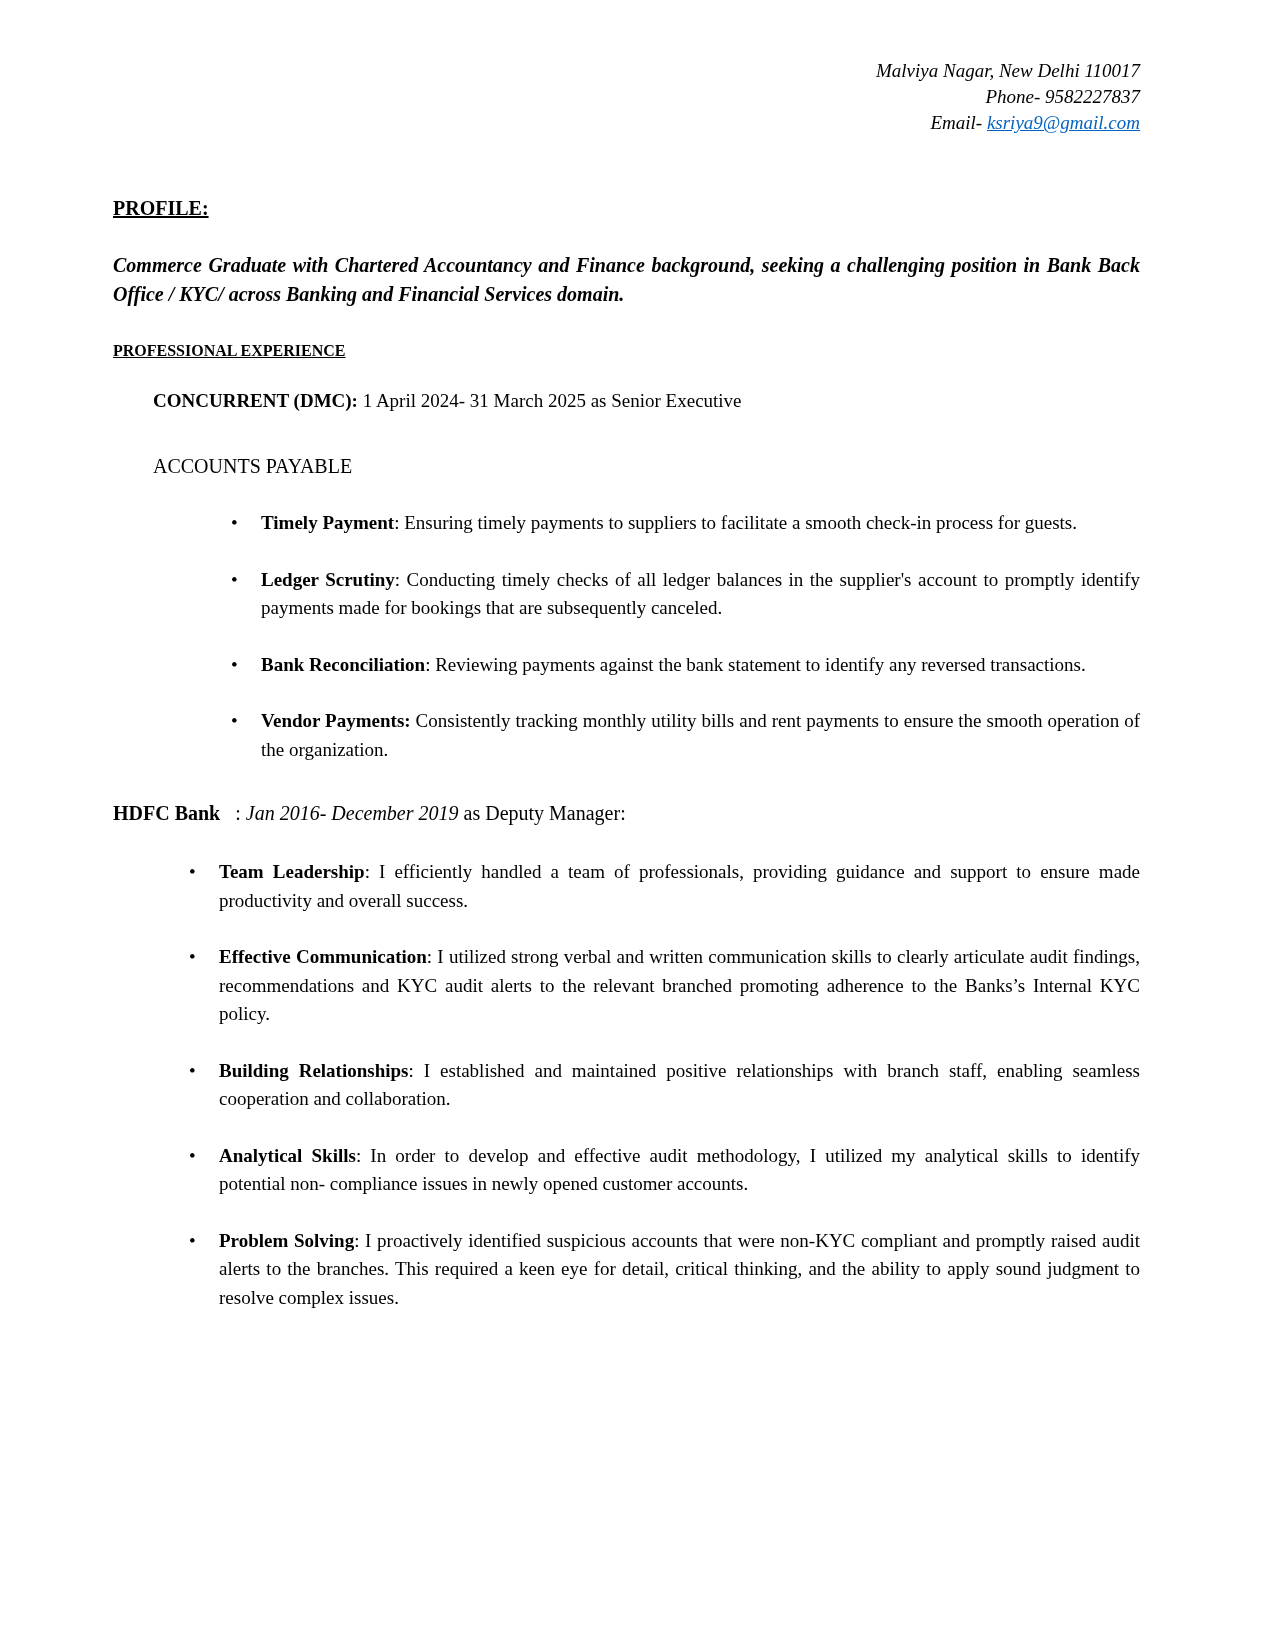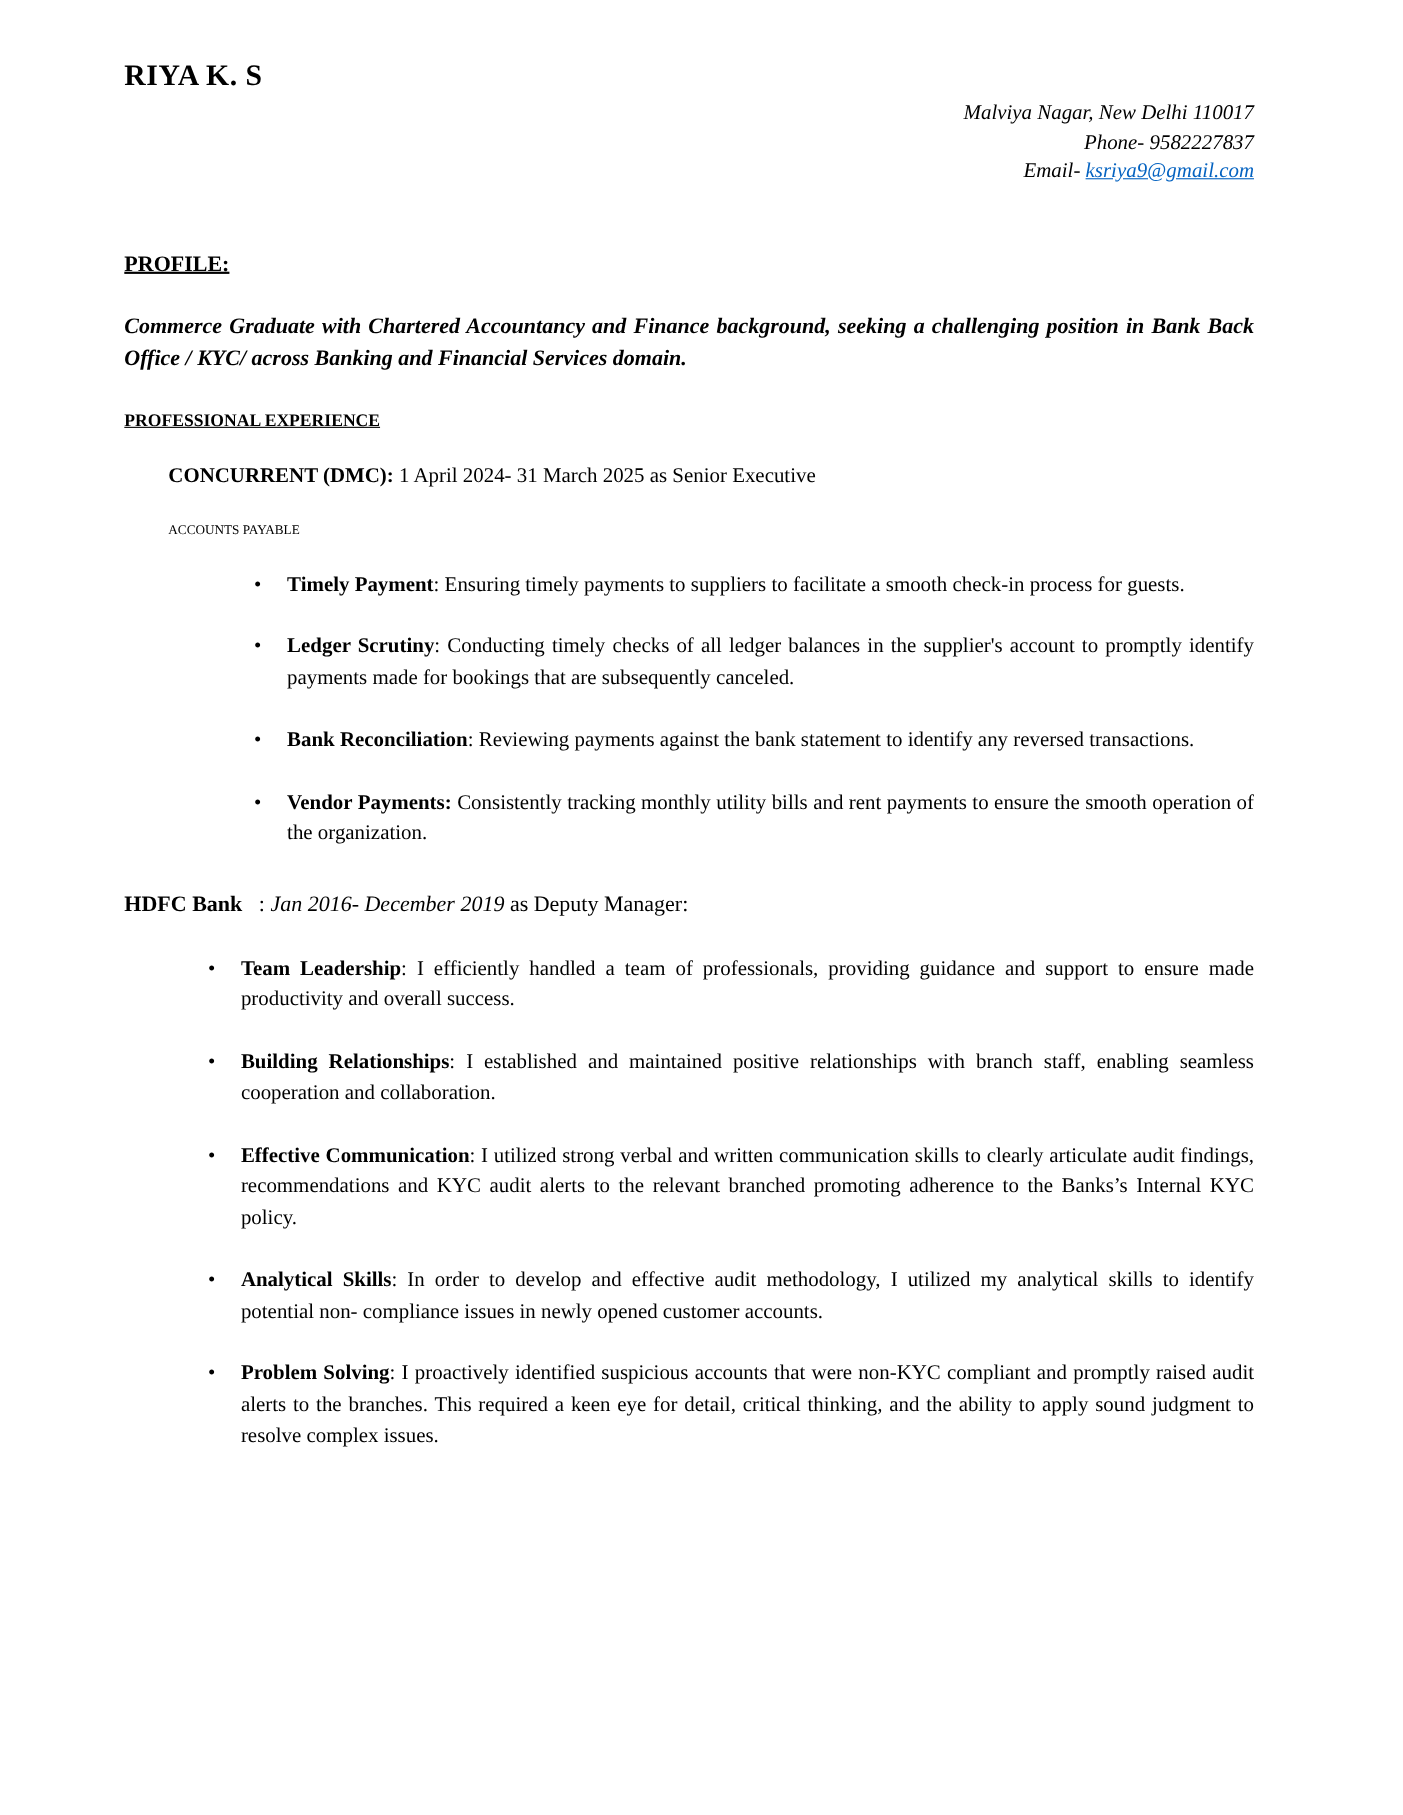--- a/index.html
+++ b/index.html
@@ -54,23 +54,23 @@
     font-weight: bold;
     text-decoration: underline;
     margin-top: 30px;
     font-size: 16px;
   }
   .job1-header {
     margin-top: 24px;
     margin-left: 40px;
   }
   .job1-sub {
-    margin-top: 24px;
+    margin-top: 36px;
     margin-left: 40px;
-    font-size: 12px;
+    font-size: 20px;
   }
   .job2-header {
     margin-top: 34px;
     font-size: 20px;
   }
   .job2-sub {
     margin-top: 28px;
     font-size: 20px;
   }
   .company {
@@ -110,21 +110,20 @@
   }
   .blabel {
     font-weight: bold;
   }
 </style>
 </head>
 <body>
 
 <div class="page">
 
-  <div class="name">RIYA K. S</div>
 
   <div class="contact">
     <div>Malviya Nagar, New Delhi 110017</div>
     <div>Phone- 9582227837</div>
     <div><span>Email- </span><a>ksriya9@gmail.com</a></div>
   </div>
 
   <div class="section-heading">PROFILE:</div>
 
   <p class="profile-text">Commerce Graduate with Chartered Accountancy and Finance background, seeking a challenging position in Bank Back Office / KYC/ across Banking and Financial Services domain.</p>
@@ -144,19 +143,19 @@
     <li><span class="blabel">Vendor Payments:</span><span> Consistently tracking monthly utility bills and rent payments to ensure the smooth operation of the organization.</span></li>
   </ul>
 
   <div class="job2-header">
     <span class="company">HDFC Bank</span><span>&nbsp;&nbsp; : </span><span class="dates-italic">Jan 2016- December 2019</span><span> as Deputy Manager:</span>
   </div>
 
 
   <ul class="bullets job2">
     <li><span class="blabel">Team Leadership</span><span>: I efficiently handled a team of professionals, providing guidance and support to ensure made productivity and overall success.</span></li>
+    <li><span class="blabel">Effective Communication</span><span>: I utilized strong verbal and written communication skills to clearly articulate audit findings, recommendations and KYC audit alerts to the relevant branched promoting adherence to the Banks’s Internal KYC policy.</span></li>
     <li><span class="blabel">Building Relationships</span><span>: I established and maintained positive relationships with branch staff, enabling seamless cooperation and collaboration.</span></li>
-    <li><span class="blabel">Effective Communication</span><span>: I utilized strong verbal and written communication skills to clearly articulate audit findings, recommendations and KYC audit alerts to the relevant branched promoting adherence to the Banks’s Internal KYC policy.</span></li>
     <li><span class="blabel">Analytical Skills</span><span>: In order to develop and effective audit methodology, I utilized my analytical skills to identify potential non- compliance issues in newly opened customer accounts.</span></li>
     <li><span class="blabel">Problem Solving</span><span>: I proactively identified suspicious accounts that were non-KYC compliant and promptly raised audit alerts to the branches. This required a keen eye for detail, critical thinking, and the ability to apply sound judgment to resolve complex issues.</span></li>
   </ul>
 
 </div>
 
 </body></html>

